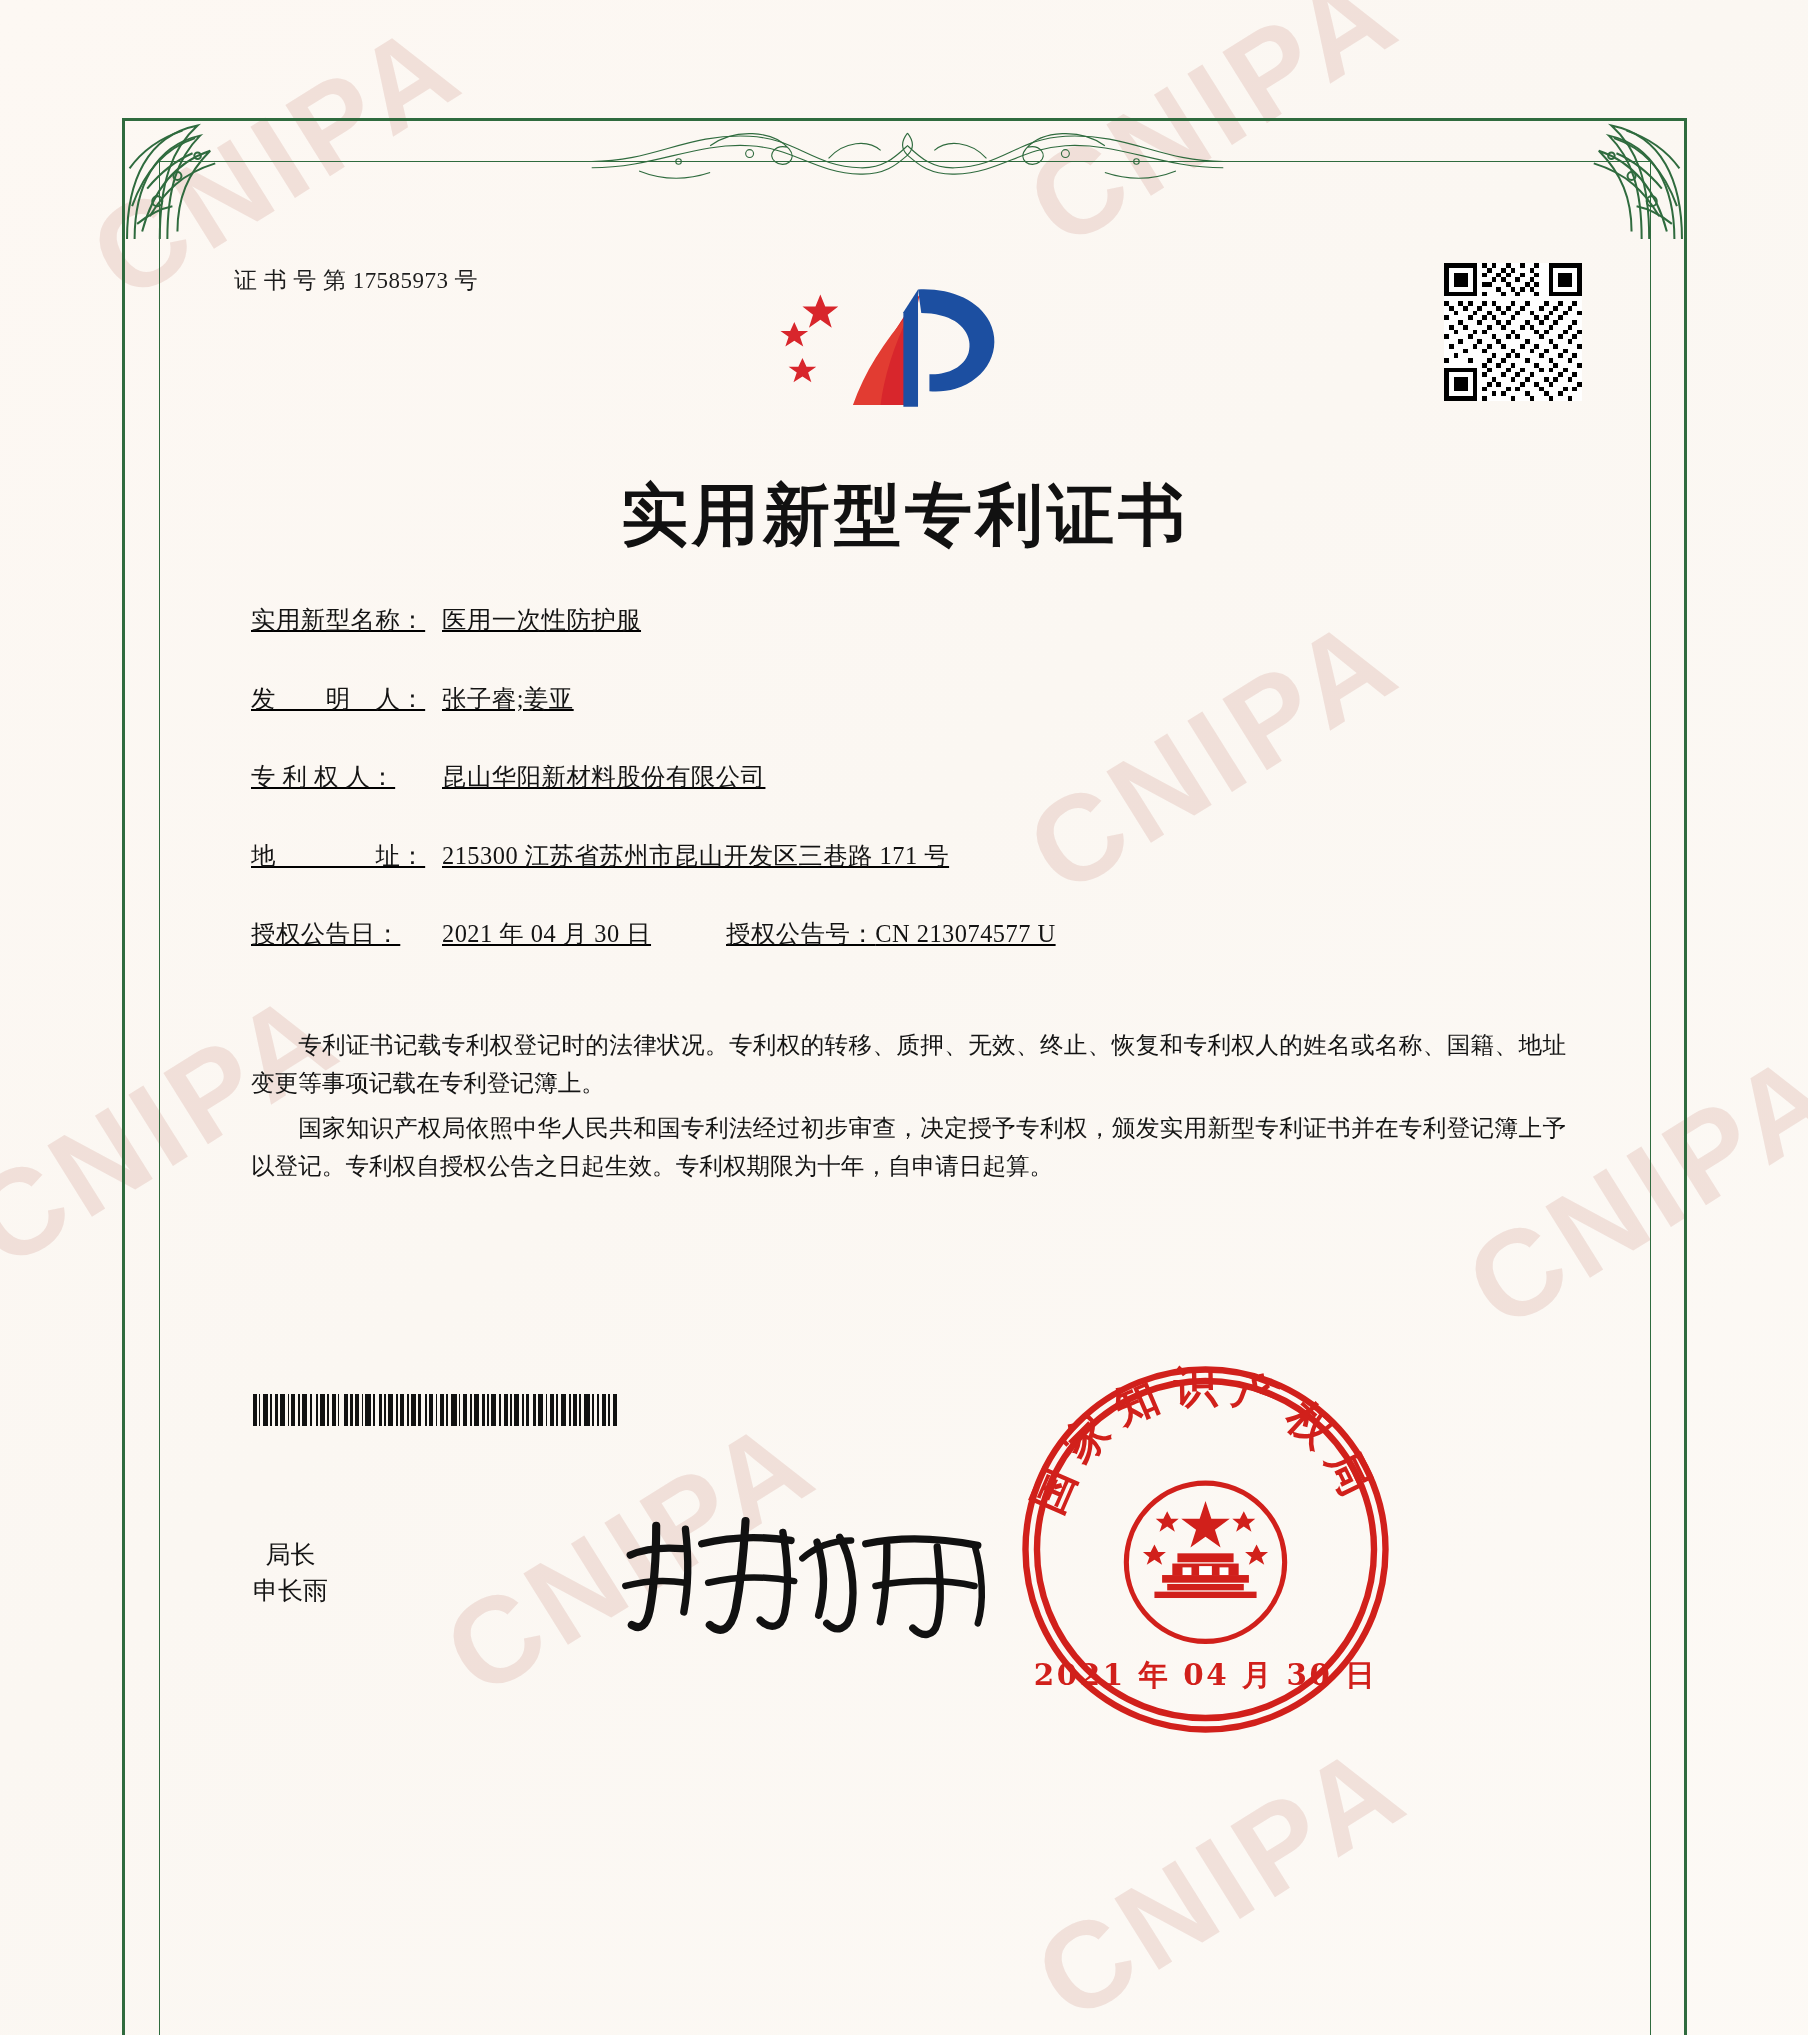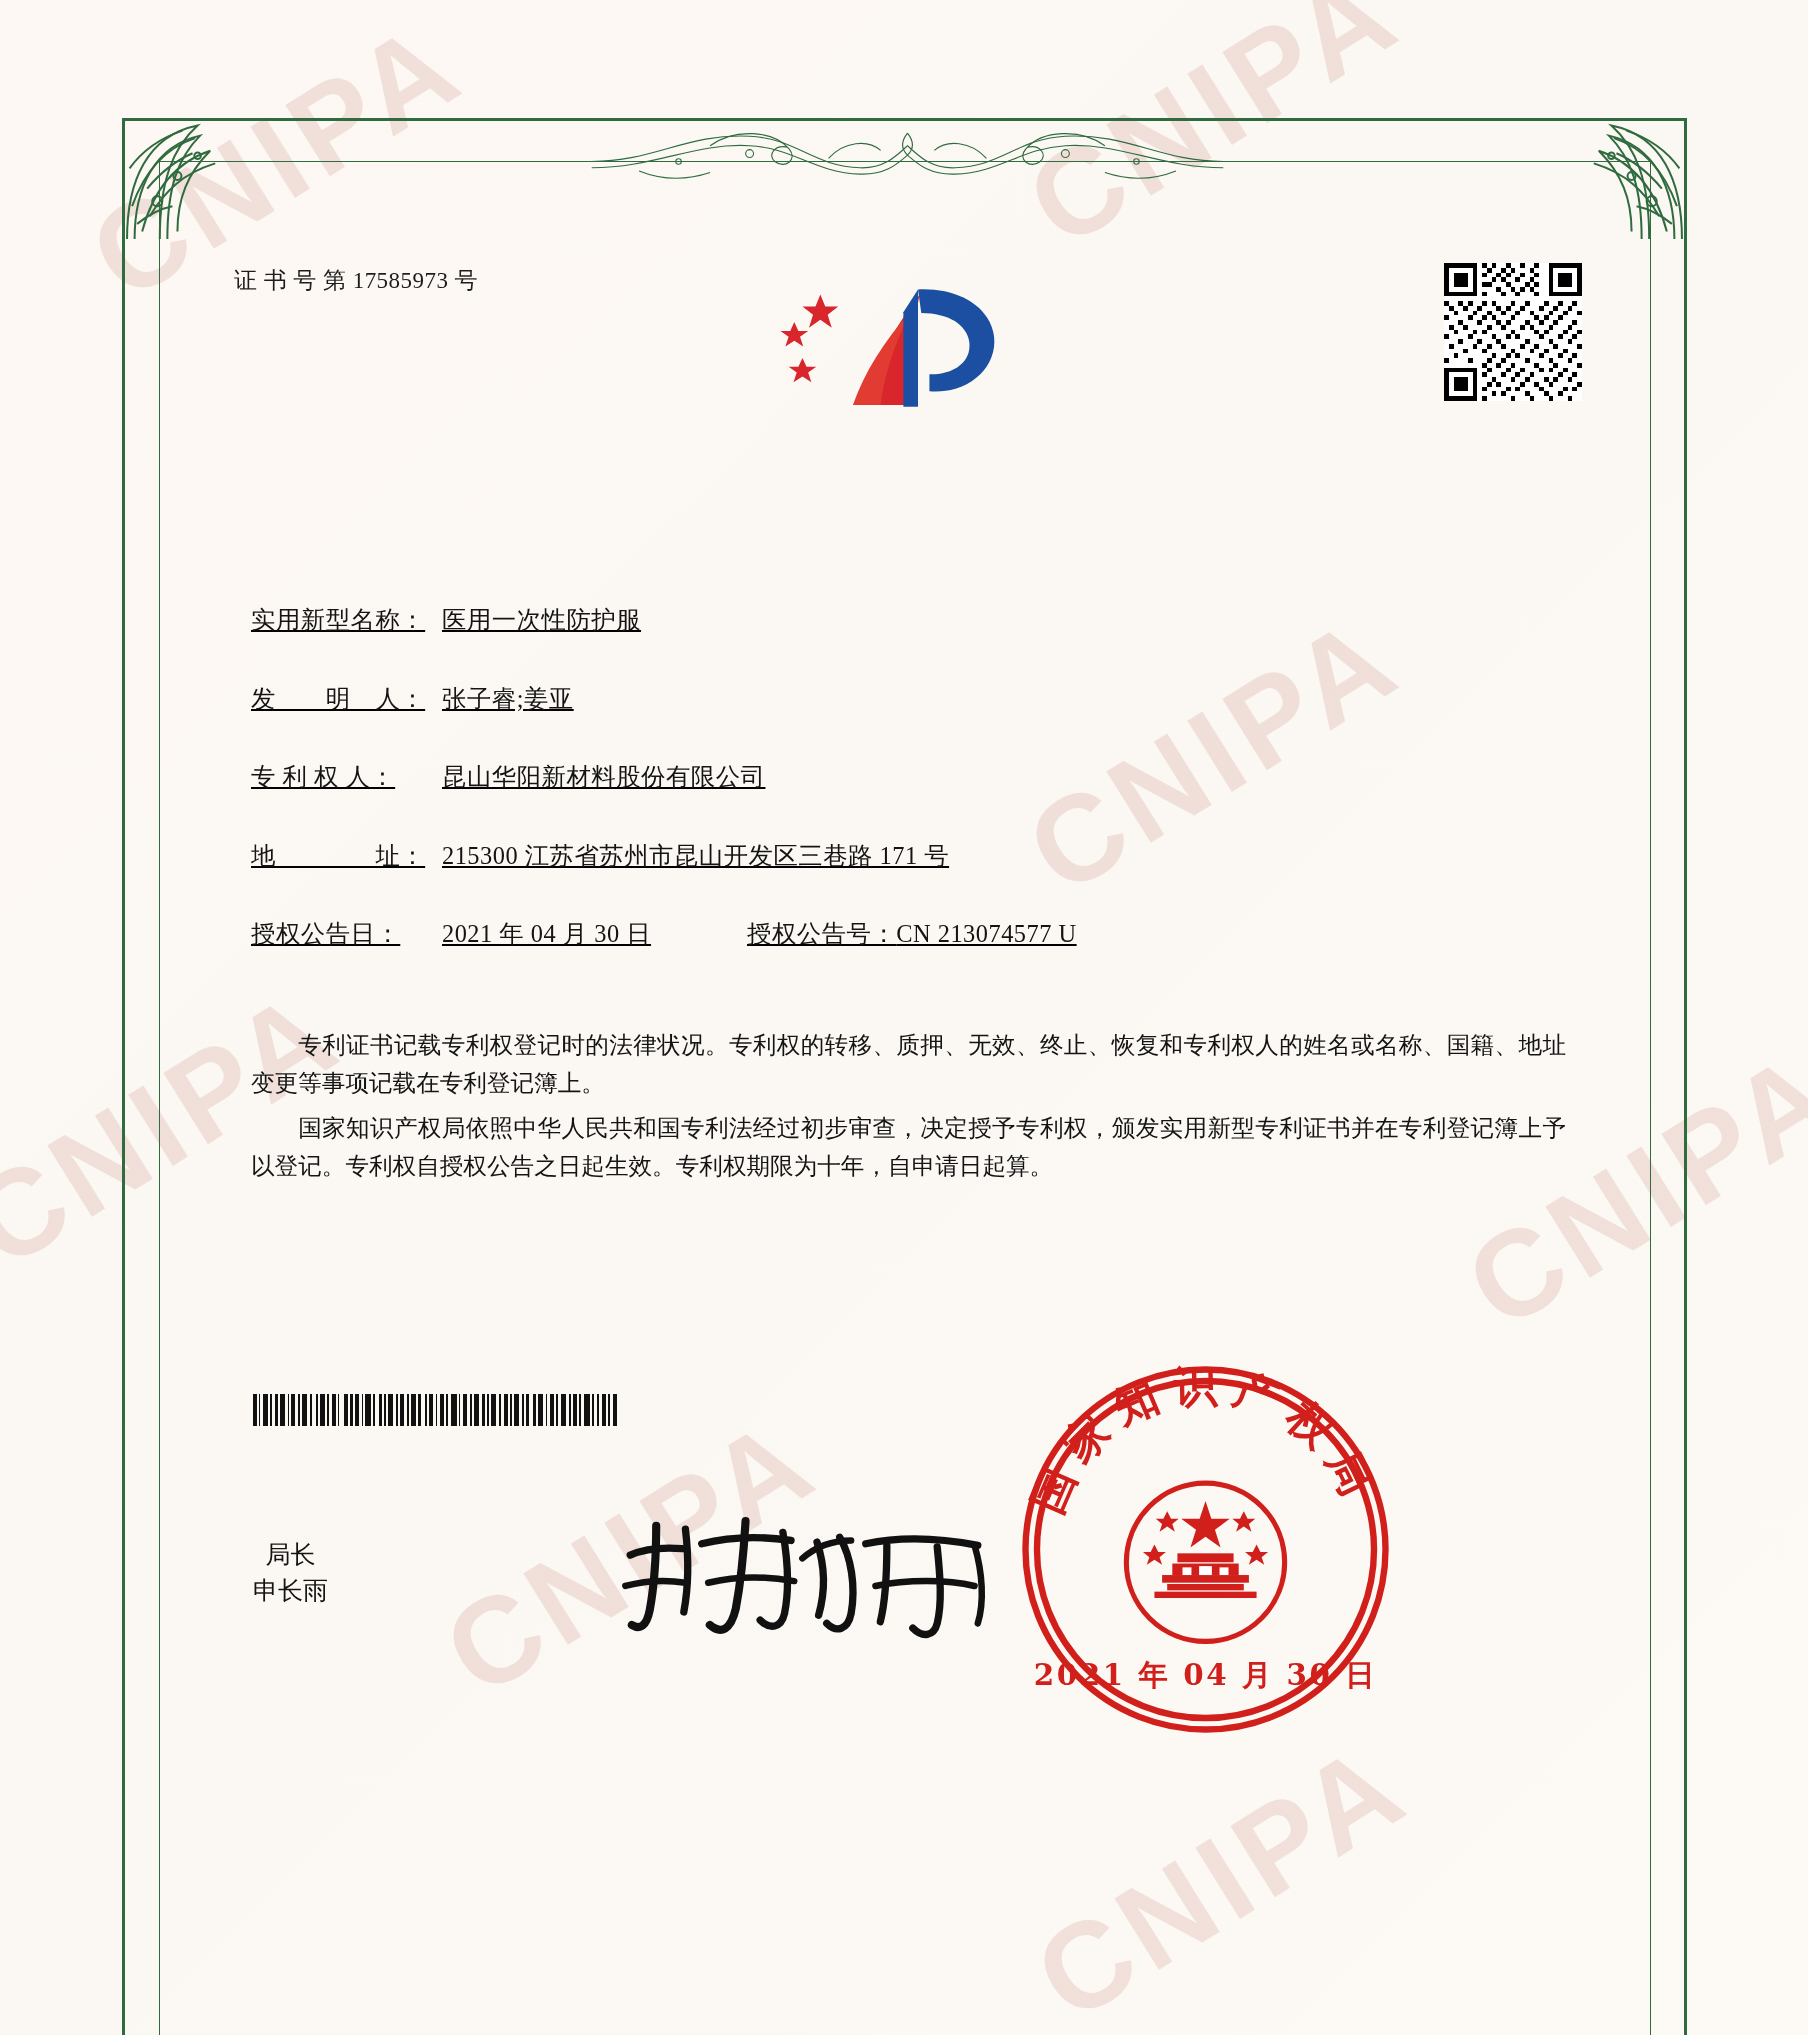--- a/index.html
+++ b/index.html
@@ -132,21 +132,21 @@
   .field-label {
     display: inline-block;
     width: 191px;
     letter-spacing: 0.02em;
   }
   .field-value {
     letter-spacing: 0.02em;
   }
   .field-row.split .second-label {
     display: inline-block;
-    margin-left: 96px;
+    margin-left: 75px;
     letter-spacing: 0.02em;
   }
 
   .paragraphs {
     position: absolute;
     left: 92px;
     top: 865px;
     width: 1315px;
     font-size: 23.6px;
     line-height: 1.62;
@@ -488,20 +488,21 @@
         </g>
 
         <path d="M108 150 C118 108 142 62 178 14 C168 62 162 110 160 150 Z" fill="#d8262c"></path>
         <path d="M96 150 C110 110 134 72 166 36 C146 78 134 116 130 150 Z" fill="#e23c32"></path>
 
         <path d="M176 8 C214 6 250 20 264 48 C280 80 262 118 222 130 C212 133 200 134 190 133 L190 112 C212 113 232 104 238 86 C244 66 230 46 204 40 C196 38 188 37 180 37 Z" fill="#1c4fa1"></path>
         <path d="M176 8 L176 152 L158 152 L158 36 Z" fill="#1c4fa1"></path>
       </svg>
     </div>
 
+    <div class="title">实用新型专利证书</div>
 
     <div class="fields">
       <div class="field-row">
         <span class="field-label">实用新型名称：</span>
         <span class="field-value">医用一次性防护服</span>
       </div>
       <div class="field-row">
         <span class="field-label">发　　明　人：</span>
         <span class="field-value">张子睿;姜亚</span>
       </div>

